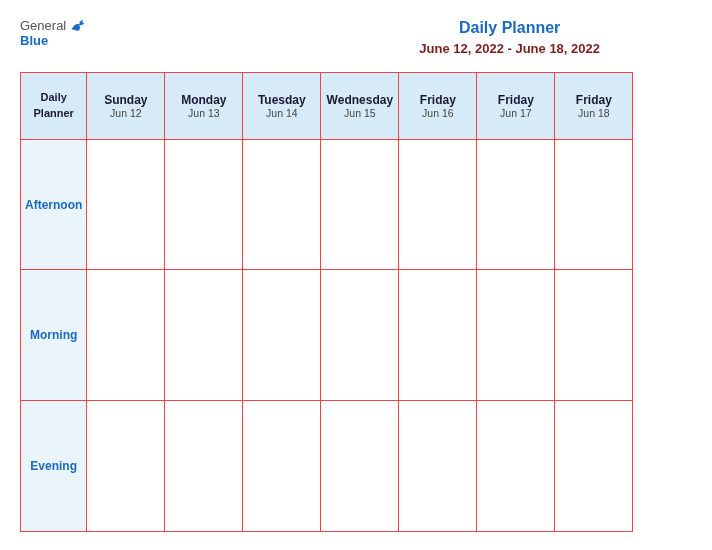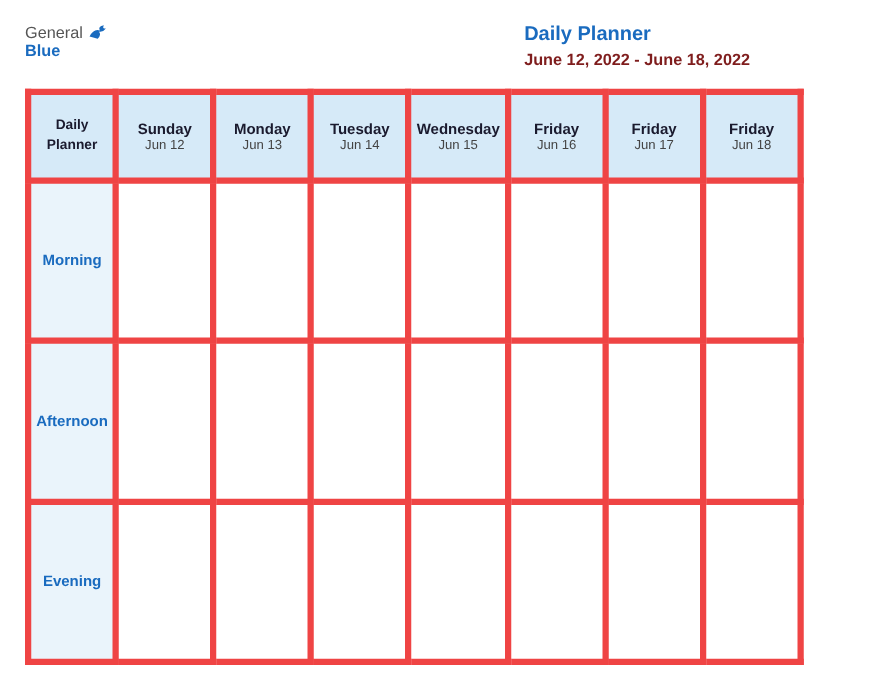--- a/index.html
+++ b/index.html
@@ -56,21 +56,21 @@
       font-weight: bold;
     }
 
     .logo-icon {
       width: 18px;
       height: 14px;
       margin-left: 2px;
     }
 
     .title-area {
-      text-align: left;
+      text-align: center;
     }
 
     .title-main {
       font-size: 16px;
       color: #1a6bbf;
       font-weight: bold;
       line-height: 1.3;
     }
 
     .title-sub {
@@ -82,21 +82,21 @@
 
     .calendar-table {
       flex: 1;
       border-collapse: collapse;
       width: 100%;
       border: 1.5px solid #b0c4d8;
     }
 
     .calendar-table th,
     .calendar-table td {
-      border: 5px solid #ef4444;
+      border: 1px solid #ef4444;
       text-align: center;
       vertical-align: middle;
     }
 
     .col-header {
       background-color: #d6eaf8;
       padding: 20px 4px;
       font-size: 11.5px;
       font-weight: bold;
       color: #1a1a2e;
@@ -201,31 +201,31 @@
           <span class="day-date">Jun 17</span>
         </th>
         <th class="col-header">
           <span class="day-name">Friday</span>
           <span class="day-date">Jun 18</span>
         </th>
       </tr>
     </thead>
     <tbody>
       <tr class="time-row">
+        <td class="row-header">Afternoon</td>
+        <td class="content-cell"></td>
+        <td class="content-cell"></td>
+        <td class="content-cell"></td>
+        <td class="content-cell"></td>
+        <td class="content-cell"></td>
+        <td class="content-cell"></td>
+        <td class="content-cell"></td>
+      </tr>
+      <tr class="time-row">
         <td class="row-header">Morning</td>
-        <td class="content-cell"></td>
-        <td class="content-cell"></td>
-        <td class="content-cell"></td>
-        <td class="content-cell"></td>
-        <td class="content-cell"></td>
-        <td class="content-cell"></td>
-        <td class="content-cell"></td>
-      </tr>
-      <tr class="time-row">
-        <td class="row-header">Afternoon</td>
         <td class="content-cell"></td>
         <td class="content-cell"></td>
         <td class="content-cell"></td>
         <td class="content-cell"></td>
         <td class="content-cell"></td>
         <td class="content-cell"></td>
         <td class="content-cell"></td>
       </tr>
       <tr class="time-row">
         <td class="row-header">Evening</td>

